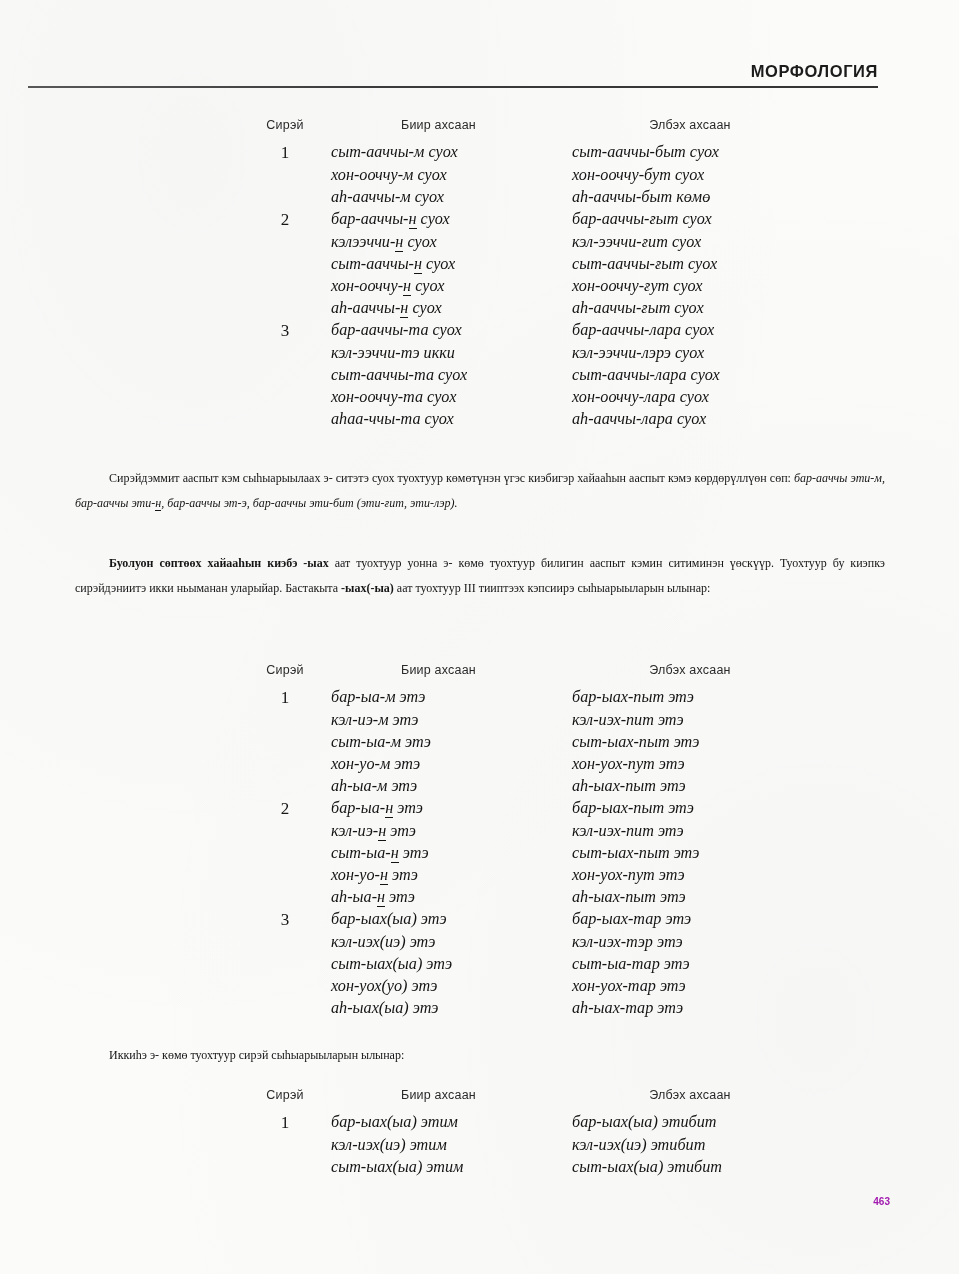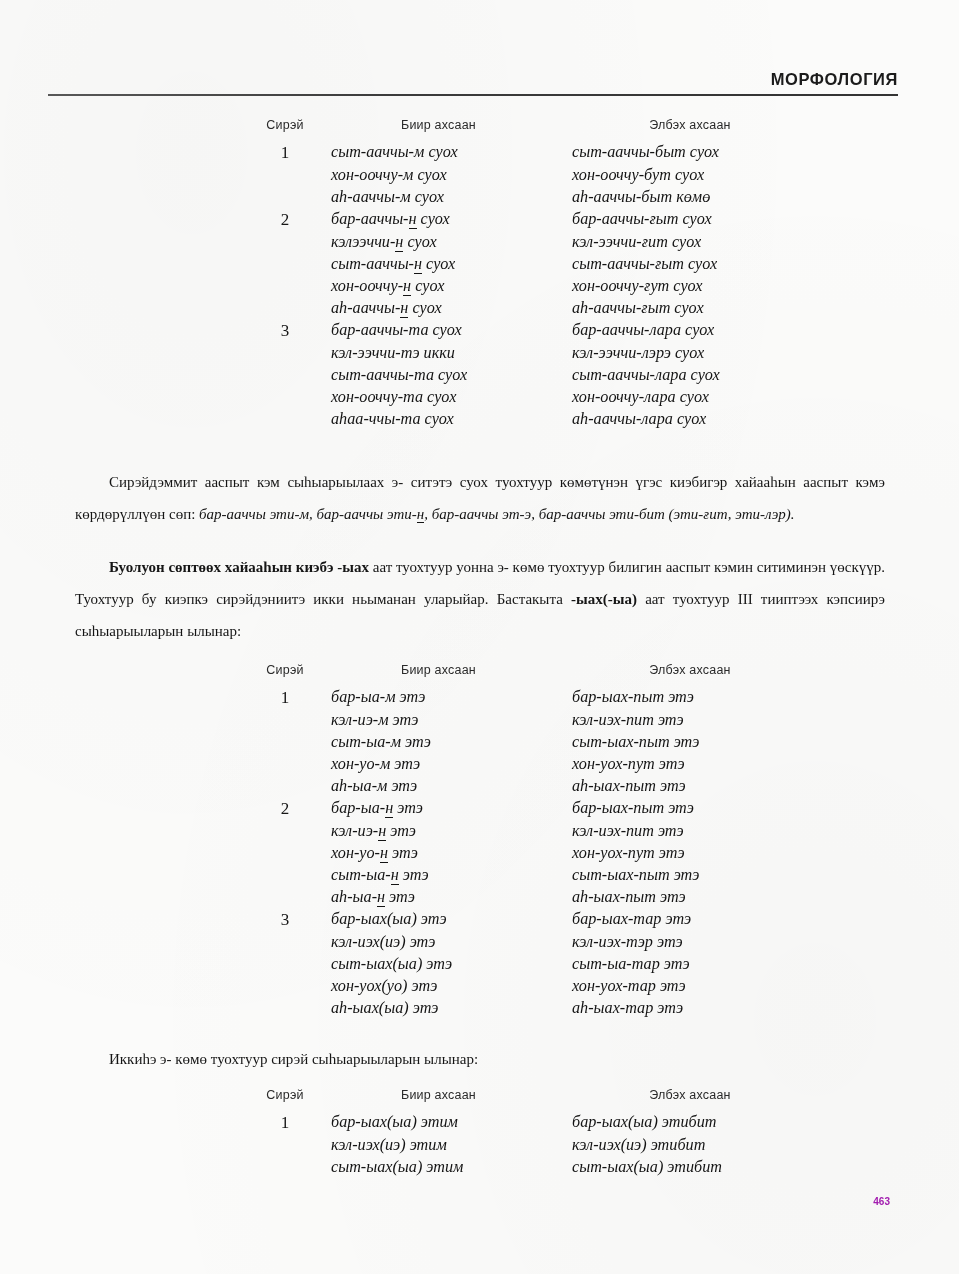--- a/index.html
+++ b/index.html
@@ -29,24 +29,23 @@
   .content {
     position: absolute;
     left: 0; top: 0;
     width: 959px;
     height: 1274px;
   }
 
   
   .runhead {
     position: absolute;
-    left: 48px;
+    left: 28px;
     top: 62px;
     width: 850px;
-    margin-top: 8px;
   }
   .runhead-title {
     text-align: right;
     font-family: "Liberation Sans", "DejaVu Sans", sans-serif;
     font-weight: bold;
     font-size: 16.5px;
     letter-spacing: 0.6px;
     color: #1b1b1b;
   }
   .runhead-rule {
@@ -110,22 +109,22 @@
   .ng {
     border-bottom: 1.4px solid #141414;
     padding-bottom: 0px;
   }
 
   
   .para {
     position: absolute;
     left: 75px;
     width: 810px;
-    font-size: 15px;
-    line-height: 32px;
+    font-size: 12px;
+    line-height: 25px;
     text-align: justify;
     text-justify: inter-word;
     color: #151515;
   }
   .para.indent { text-indent: 34px; }
   .para b { font-weight: bold; }
   .para i { font-style: italic; }
   .para .ng { border-bottom-width: 1.3px; }
 
   
@@ -276,27 +275,27 @@
             <td class="col-sg">бар-ыа-<span class="ng">н</span> этэ</td>
             <td class="col-pl">бар-ыах-пыт этэ</td>
           </tr>
           <tr>
             <td class="col-person"></td>
             <td class="col-sg">кэл-иэ-<span class="ng">н</span> этэ</td>
             <td class="col-pl">кэл-иэх-пит этэ</td>
           </tr>
           <tr>
             <td class="col-person"></td>
+            <td class="col-sg">сыт-ыа-<span class="ng">н</span> этэ</td>
+            <td class="col-pl">сыт-ыах-пыт этэ</td>
+          </tr>
+          <tr>
+            <td class="col-person"></td>
             <td class="col-sg">хон-уо-<span class="ng">н</span> этэ</td>
             <td class="col-pl">хон-уох-пут этэ</td>
-          </tr>
-          <tr>
-            <td class="col-person"></td>
-            <td class="col-sg">сыт-ыа-<span class="ng">н</span> этэ</td>
-            <td class="col-pl">сыт-ыах-пыт этэ</td>
           </tr>
           <tr>
             <td class="col-person"></td>
             <td class="col-sg">аһ-ыа-<span class="ng">н</span> этэ</td>
             <td class="col-pl">аһ-ыах-пыт этэ</td>
           </tr>
           <tr>
             <td class="col-person"><span class="person-num">3</span></td>
             <td class="col-sg">бар-ыах(ыа) этэ</td>
             <td class="col-pl">бар-ыах-тар этэ</td>

